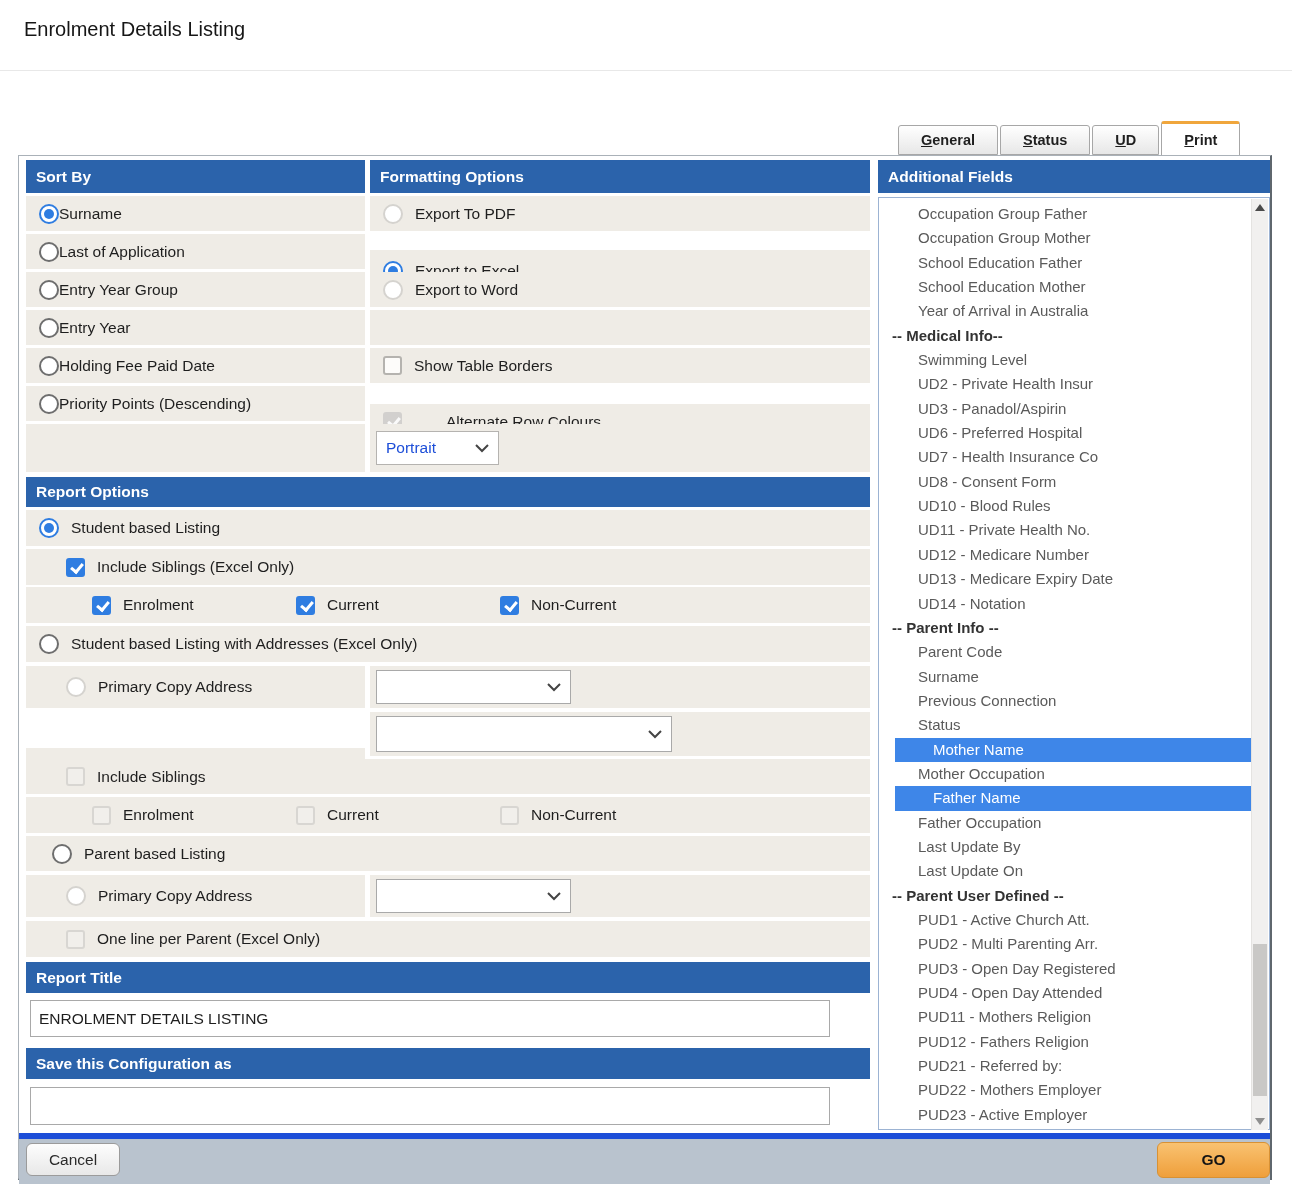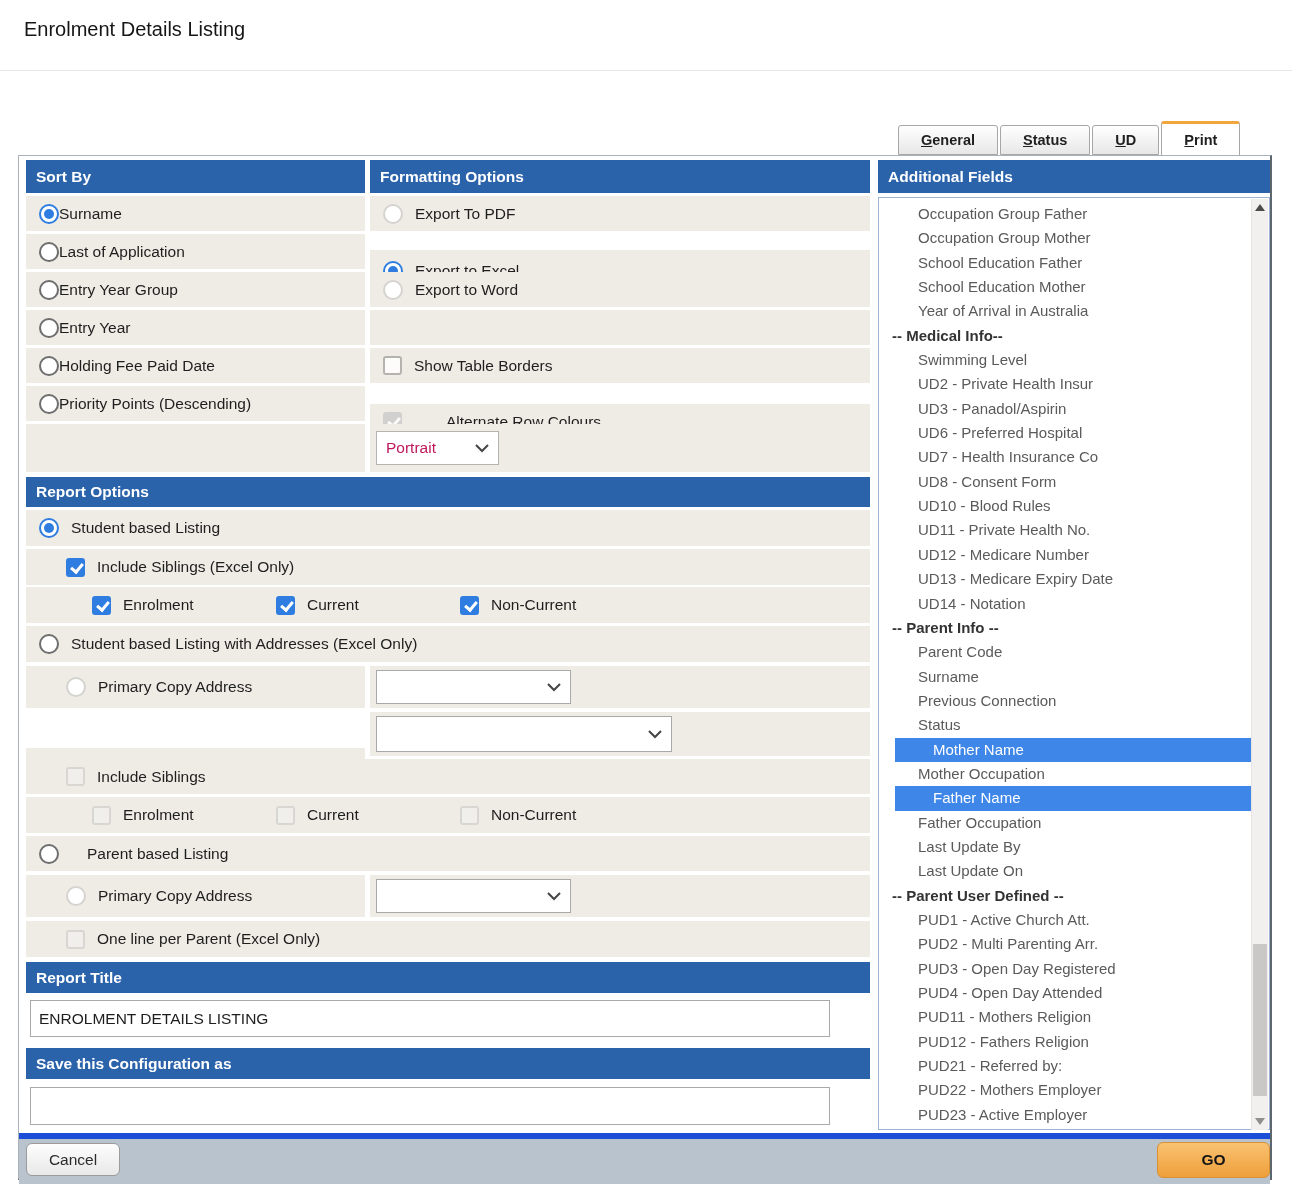--- a/index.html
+++ b/index.html
@@ -31,29 +31,29 @@
   .radio.dis{border-color:#d5d3cf;}
   .checkbox{width:19px;height:19px;border-radius:3px;border:2px solid #b5b3af;background:#fdfcfa;box-sizing:border-box;position:relative;flex:none;}
   .checkbox.on,.cb-group.checked .checkbox{background:#2f7de1;border-color:#2f7de1;}
   .checkbox.on::after,.cb-group.checked .checkbox::after{content:'';position:absolute;left:5px;top:1px;width:5px;height:9px;border:solid #fff;border-width:0 3px 3px 0;transform:rotate(40deg);}
   .checkbox.dis,.cb-group.disabled .checkbox{border-color:#d8d6d2;background:#f1efeb;}
   .checkbox.on.dis{background:#d2d0ce;border-color:#d2d0ce;}
   .checkbox.on.dis::after{border-color:#fafafa;}
 
   .select{background:#fff;border:1px solid #a9a9a9;height:34px;display:flex;align-items:center;justify-content:space-between;
           padding:0 9px;box-sizing:border-box;font-size:15.5px;color:#1e1e1e;cursor:default;}
-  .select.dis{color:#be185d;border-color:#b5b3b0;}
+  .select.dis{color:#1d4ed8;border-color:#b5b3b0;}
   .chev{display:flex;align-items:center;}
 
   .txt-input{position:absolute;box-sizing:border-box;border:1px solid #a9a9a9;background:#fff;font-family:"Liberation Sans",sans-serif;
              font-size:15.5px;color:#1e1e1e;padding:0 8px;outline:none;}
 
   
   .col-rows .opt-row{height:35px;margin-bottom:3px;background:#efece6;display:flex;align-items:center;padding-left:13px;font-size:15.5px;}
-  .cb-group{display:flex;align-items:center;gap:12px;width:184px;flex:none;}
+  .cb-group{display:flex;align-items:center;gap:12px;width:204px;flex:none;}
   .cb-group:last-child{width:auto;}
 
   
   .listbox{background:#fff;border:1px solid #9cb3d3;}
   .af-list{position:absolute;left:1px;top:1px;width:373px;height:931px;overflow:hidden;padding-top:3px;box-sizing:border-box;}
   .af-list .af-row{height:24.35px;line-height:24.35px;font-size:15px;color:#5a5a5a;padding-left:38px;white-space:nowrap;cursor:default;}
   .af-list .af-row.section{padding-left:12px;font-weight:bold;color:#333;}
   .af-list .af-row.selected{background:#3e86e8;color:#ffffff;margin-left:15px;}
   .sbar{position:absolute;top:1px;right:1px;width:17px;height:931px;background:#f1f0ef;border-left:1px solid #e4e3e1;box-sizing:border-box;}
   .sb-btn{position:absolute;left:0;width:16px;height:17px;display:flex;align-items:center;justify-content:center;}
@@ -233,21 +233,21 @@
         <span class="cb-group disabled">
           <span class="checkbox"></span>
           <span>Current</span>
         </span>
         <span class="cb-group disabled">
           <span class="checkbox"></span>
           <span>Non-Current</span>
         </span>
       </div>
 
-    <div class="abs row" style="left:7px;top:680px;width:844px;height:35px;padding-left:13px;gap:16px;">
+    <div class="abs row" style="left:7px;top:680px;width:844px;height:35px;padding-left:26px;">
       <span class="radio"></span>
         <span class="lbl">Parent based Listing</span>
     </div>
 
     <div class="abs row" style="left:7px;top:719px;width:339px;height:42px;padding-left:40px;">
       <span class="radio dis"></span>
         <span class="lbl">Primary Copy Address</span>
     </div>
     <div class="abs row" style="left:351px;top:719px;width:500px;height:42px;padding-left:6px;">
       <div class="select" style="width:195px;">

